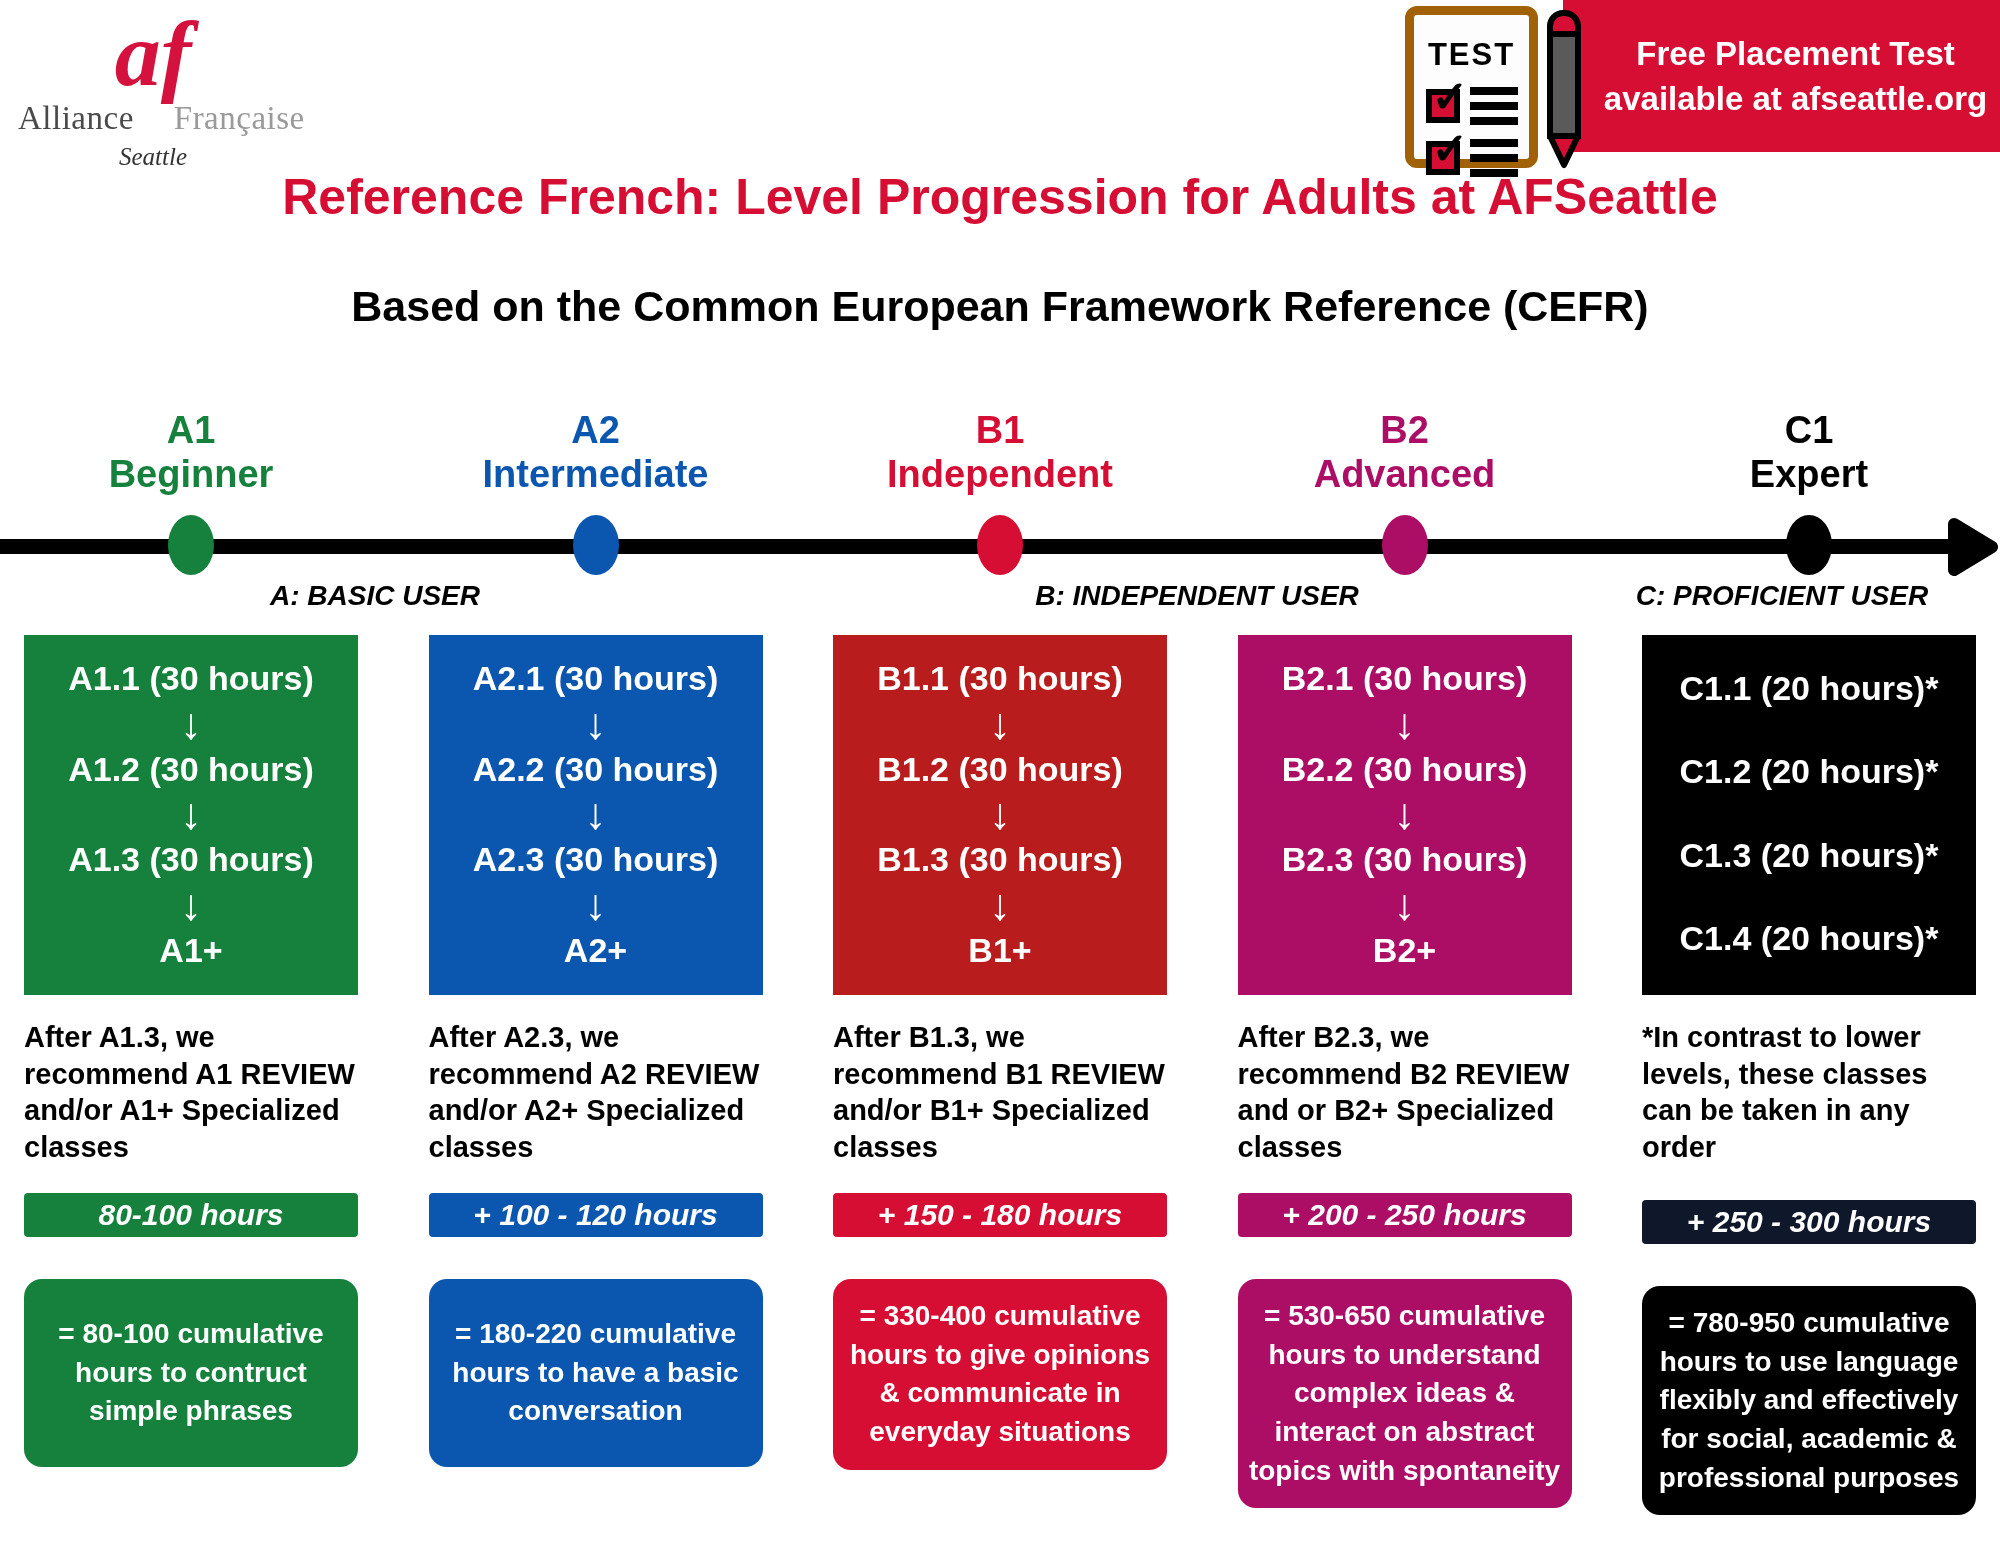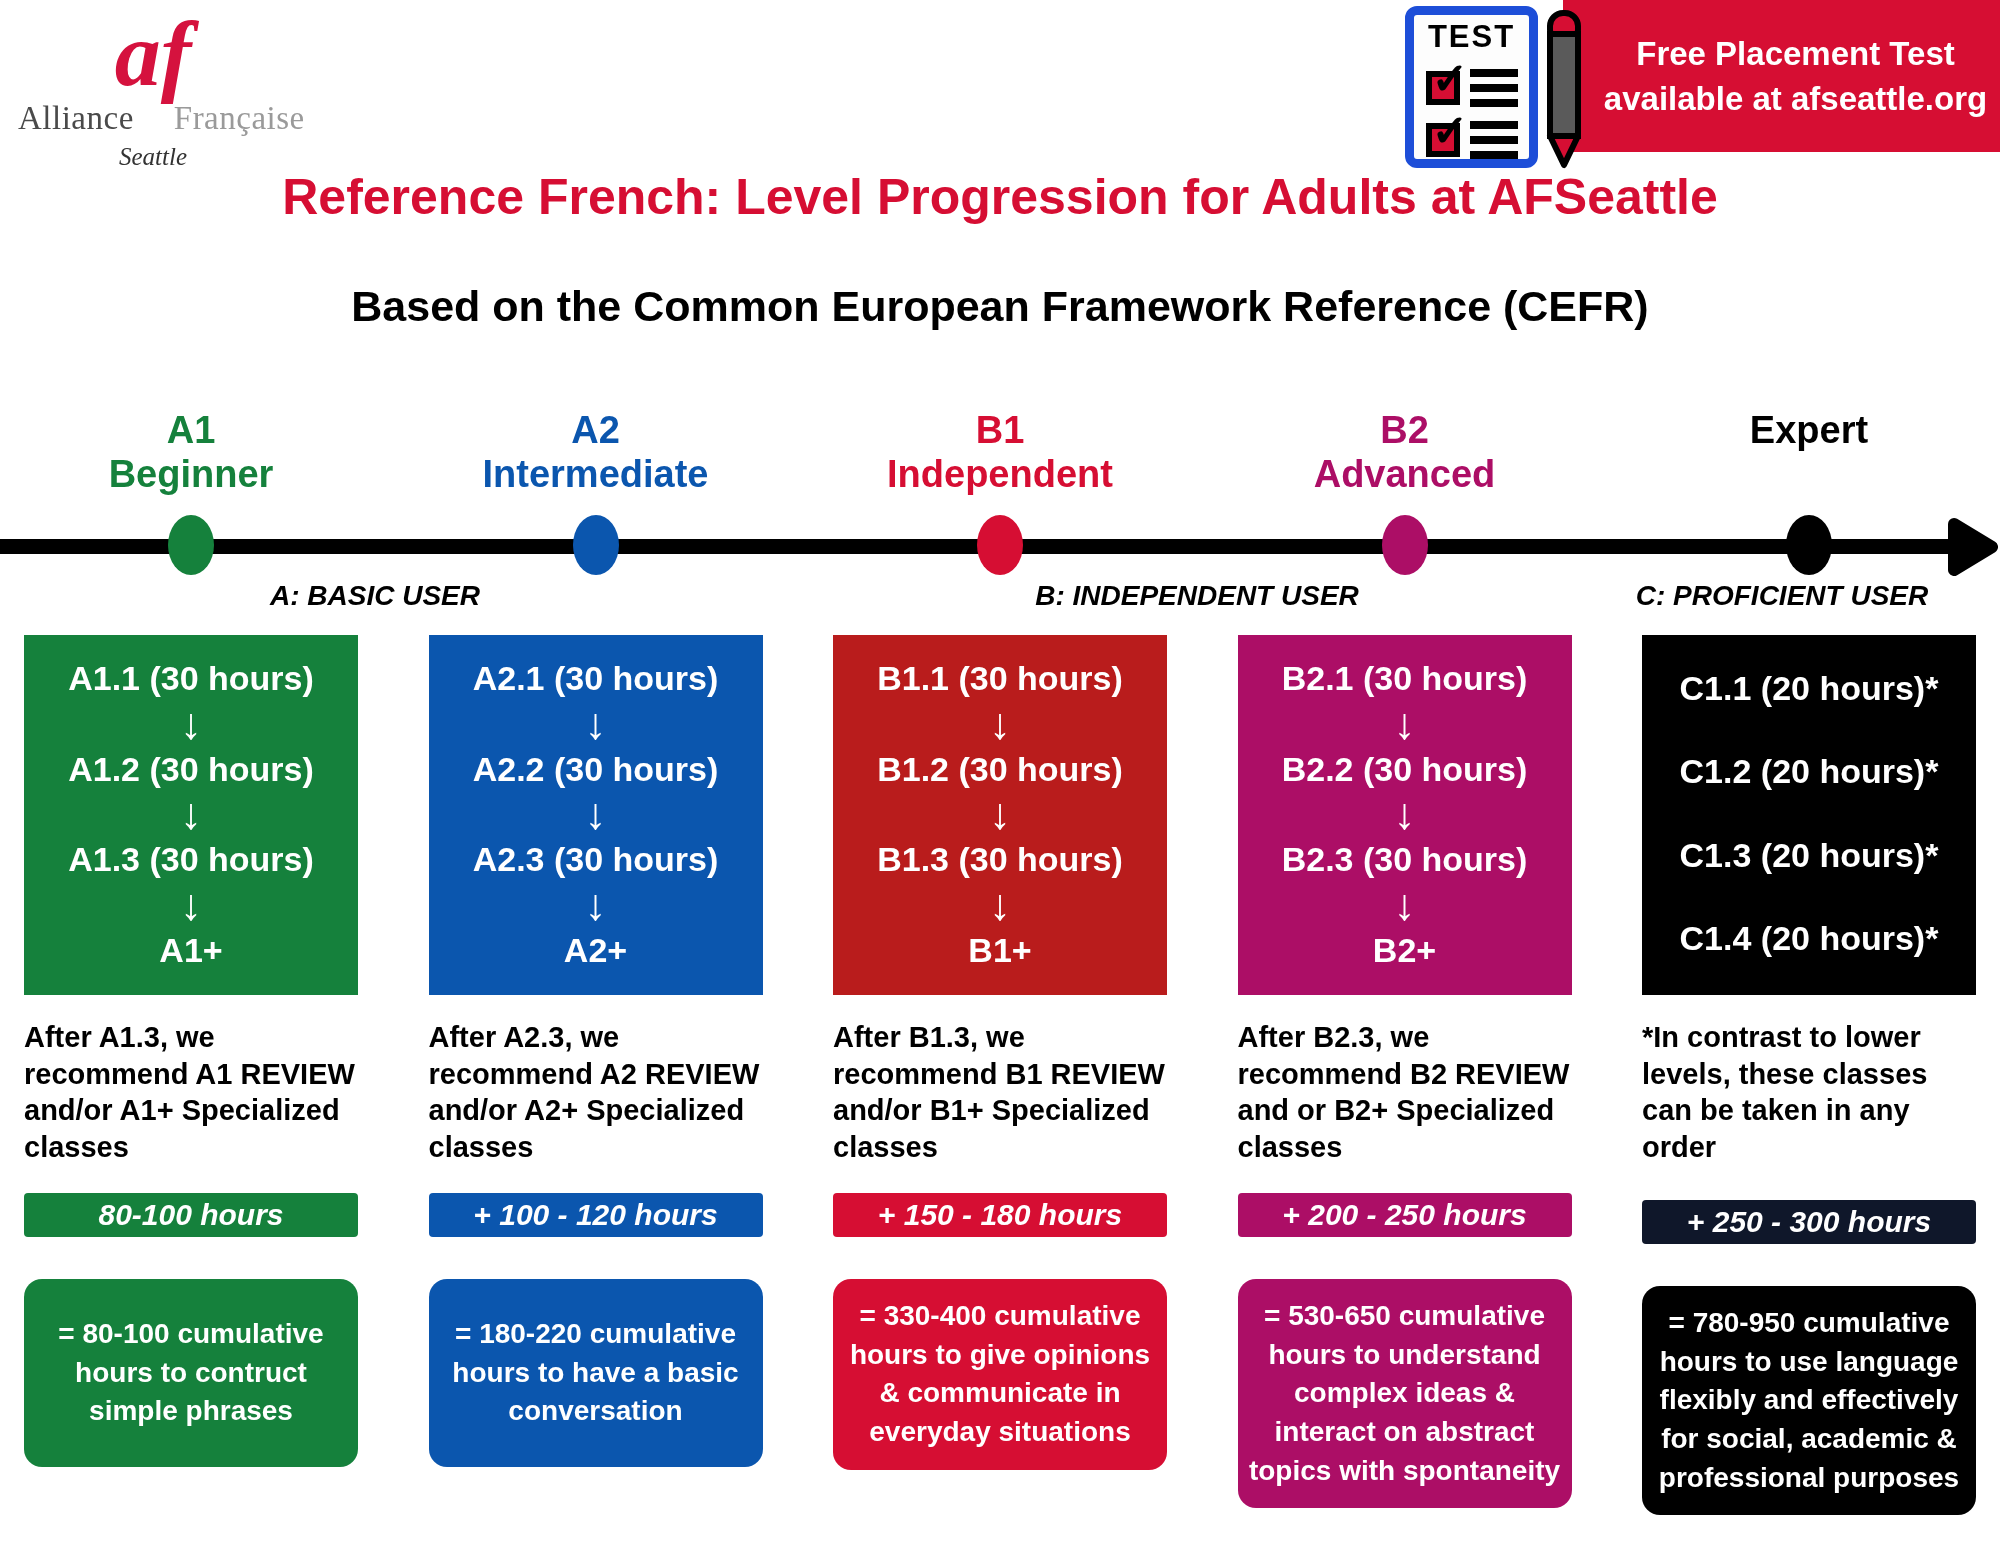--- a/index.html
+++ b/index.html
@@ -17,22 +17,22 @@
     color:#D5123E; display:block;
   }
   .logo-name { font-family:"Liberation Serif", "DejaVu Serif", serif; font-size:33px; letter-spacing:.5px; white-space:nowrap; }
   .logo-name .part1 { color:#4a4a4a; }
   .logo-name .part2 { color:#9a9a9a;margin-left:40px; }
   .logo-city { font-family:"Liberation Serif", "DejaVu Serif", serif; font-style:italic; font-size:25px; color:#333; display:block; margin-top:6px; }
 
   
   .clipboard {
     position:absolute; left:1405px; top:6px; width:133px; height:162px;
-    background:#fdfdfd; border:9px solid #1d4ed8; border-radius:12px; z-index:3;
-    padding-top:4px;
+    background:#fdfdfd; border:9px solid #a16207; border-radius:12px; z-index:3;
+    padding-top:22px;
   }
   .test-word { text-align:center; font-weight:700; font-size:31px; letter-spacing:2px; color:#000; }
   .cb-row { display:flex; align-items:center; justify-content:center; gap:10px; margin-top:14px; }
   .cb { position:relative; width:34px; height:34px; background:#D60E33; border:6px solid #000; }
   .cb .check {
     position:absolute; top:-20px; left:0px; font-size:44px; line-height:1;
     font-weight:700; color:#000;
   }
   .lines { display:flex; flex-direction:column; gap:7px; }
   .lines div { width:48px; height:8px; background:#000; }
@@ -167,20 +167,21 @@
     </div>
     <div class="grid-cell level-head" style="color: rgb(214, 14, 51);">
       <div>B1</div>
       <div>Independent</div>
     </div>
     <div class="grid-cell level-head" style="color: rgb(172, 14, 102);">
       <div>B2</div>
       <div>Advanced</div>
     </div>
     <div class="grid-cell level-head" style="color: rgb(0, 0, 0);">
+      <div>C1</div>
       <div>Expert</div>
     </div>
   </div>
 
   <div class="timeline">
     <div class="tl-line"></div>
     <div class="tl-arrow">
       <svg width="50" height="62" viewBox="0 0 50 62">
         <polygon points="6,8 44,31 6,54" fill="#000" stroke="#000" stroke-width="12" stroke-linejoin="round"></polygon>
       </svg>

